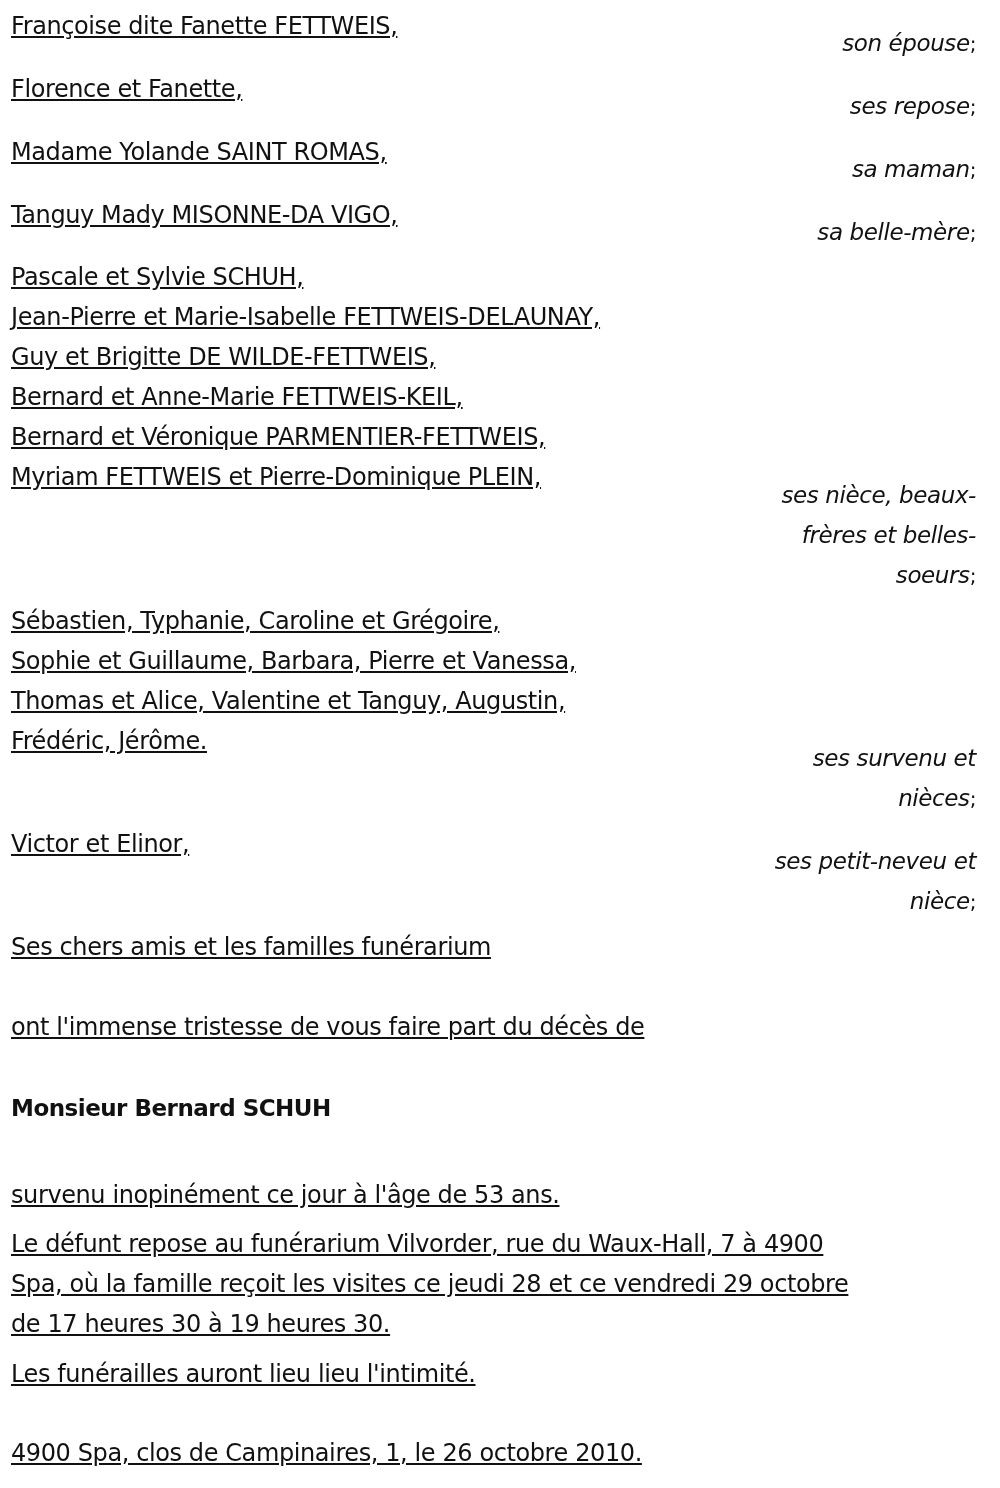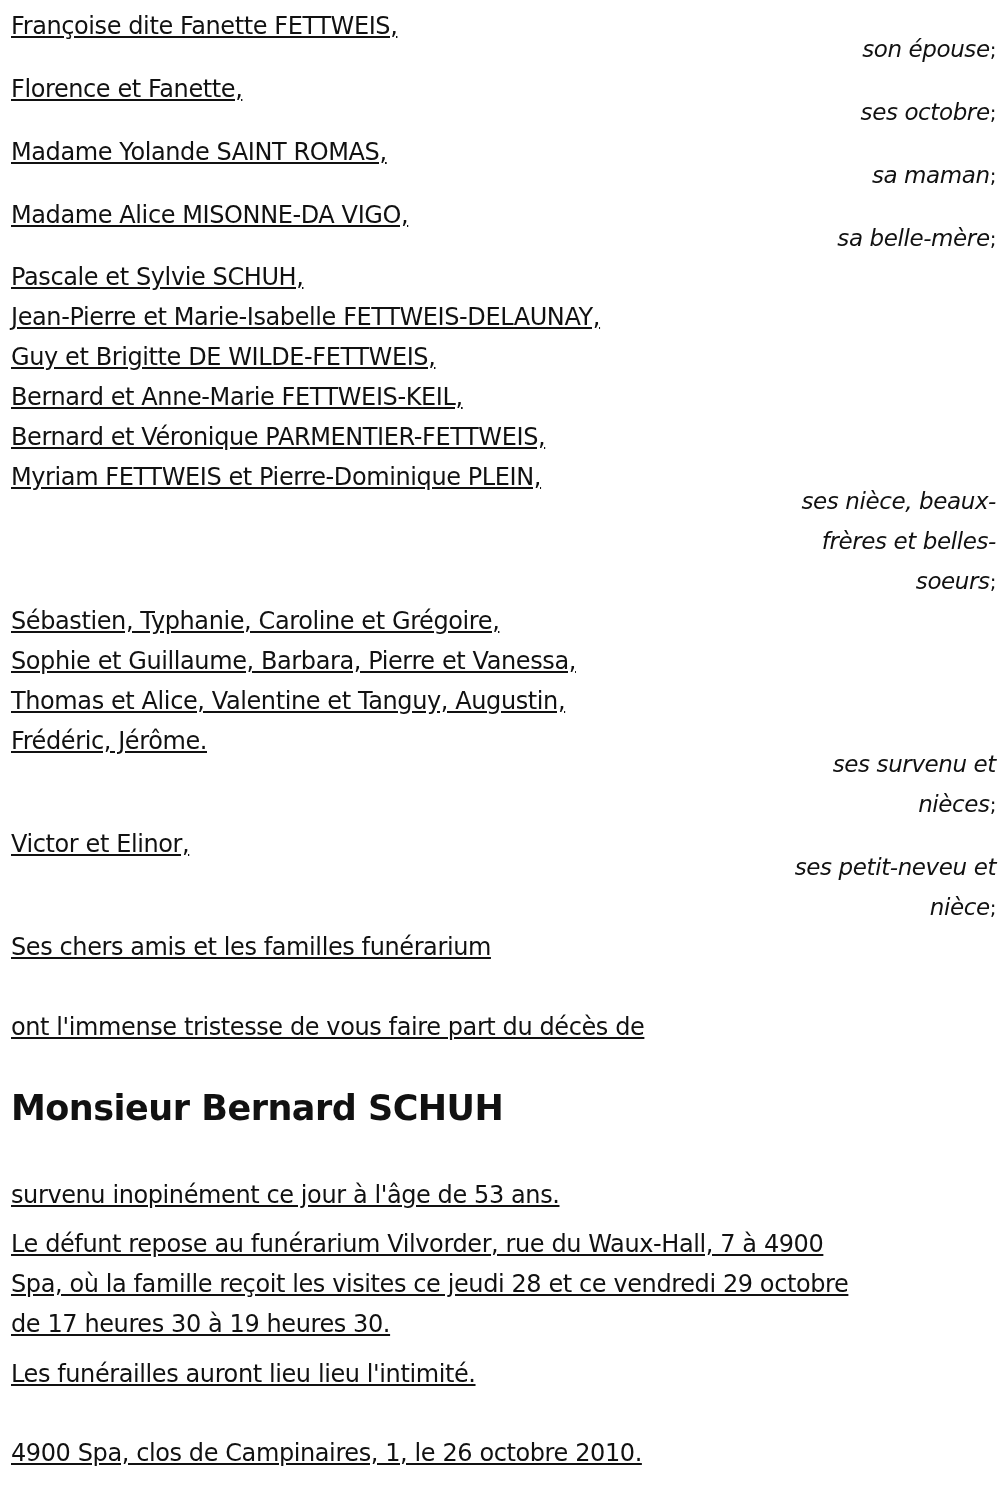--- a/index.html
+++ b/index.html
@@ -20,53 +20,53 @@
     .line {
       position: absolute;
       left: 11px;
       white-space: nowrap;
       line-height: 40px;
       height: 40px;
       text-decoration: underline;
     }
     .rel {
       position: absolute;
-      right: 4px;
+      right: 24px;
       text-align: left;
       font-style: italic;
       white-space: nowrap;
-      line-height: 40px;
+      line-height: 28px;
       height: 40px;
       font-size: 23px;
     }
     .semi { font-style: normal; font-size: 20px; }
     .title {
       position: absolute;
       left: 11px;
       top: 1084px;
       font-weight: bold;
-      font-size: 35px;
+      font-size: 23px;
       line-height: 48px;
       letter-spacing: -0.5px;
       white-space: nowrap;
     }
   </style>
 </head>
 <body>
 
 <div class="line" style="top:6px">Françoise dite Fanette FETTWEIS,</div>
 <div class="rel" style="top:29px"><span>son épouse</span><span class="semi">;</span></div>
 
 <div class="line" style="top:69px">Florence et Fanette,</div>
-<div class="rel" style="top:92px"><span>ses octobre</span><span class="semi">;</span></div>
+<div class="rel" style="top:92px"><span>ses repose</span><span class="semi">;</span></div>
 
 <div class="line" style="top:132px">Madame Yolande SAINT ROMAS,</div>
 <div class="rel" style="top:155px"><span>sa maman</span><span class="semi">;</span></div>
 
-<div class="line" style="top:195px">Madame Alice MISONNE-DA VIGO,</div>
+<div class="line" style="top:195px">Tanguy Mady MISONNE-DA VIGO,</div>
 <div class="rel" style="top:218px"><span>sa belle-mère</span><span class="semi">;</span></div>
 
 <div class="line" style="top:257px">Pascale et Sylvie SCHUH,</div>
 <div class="line" style="top:297px">Jean-Pierre et Marie-Isabelle FETTWEIS-DELAUNAY,</div>
 <div class="line" style="top:337px">Guy et Brigitte DE WILDE-FETTWEIS,</div>
 <div class="line" style="top:377px">Bernard et Anne-Marie FETTWEIS-KEIL,</div>
 <div class="line" style="top:417px">Bernard et Véronique PARMENTIER-FETTWEIS,</div>
 <div class="line" style="top:457px">Myriam FETTWEIS et Pierre-Dominique PLEIN,</div>
 <div class="rel" style="top:481px">ses nièce, beaux-</div>
 <div class="rel" style="top:521px">frères et belles-</div>

